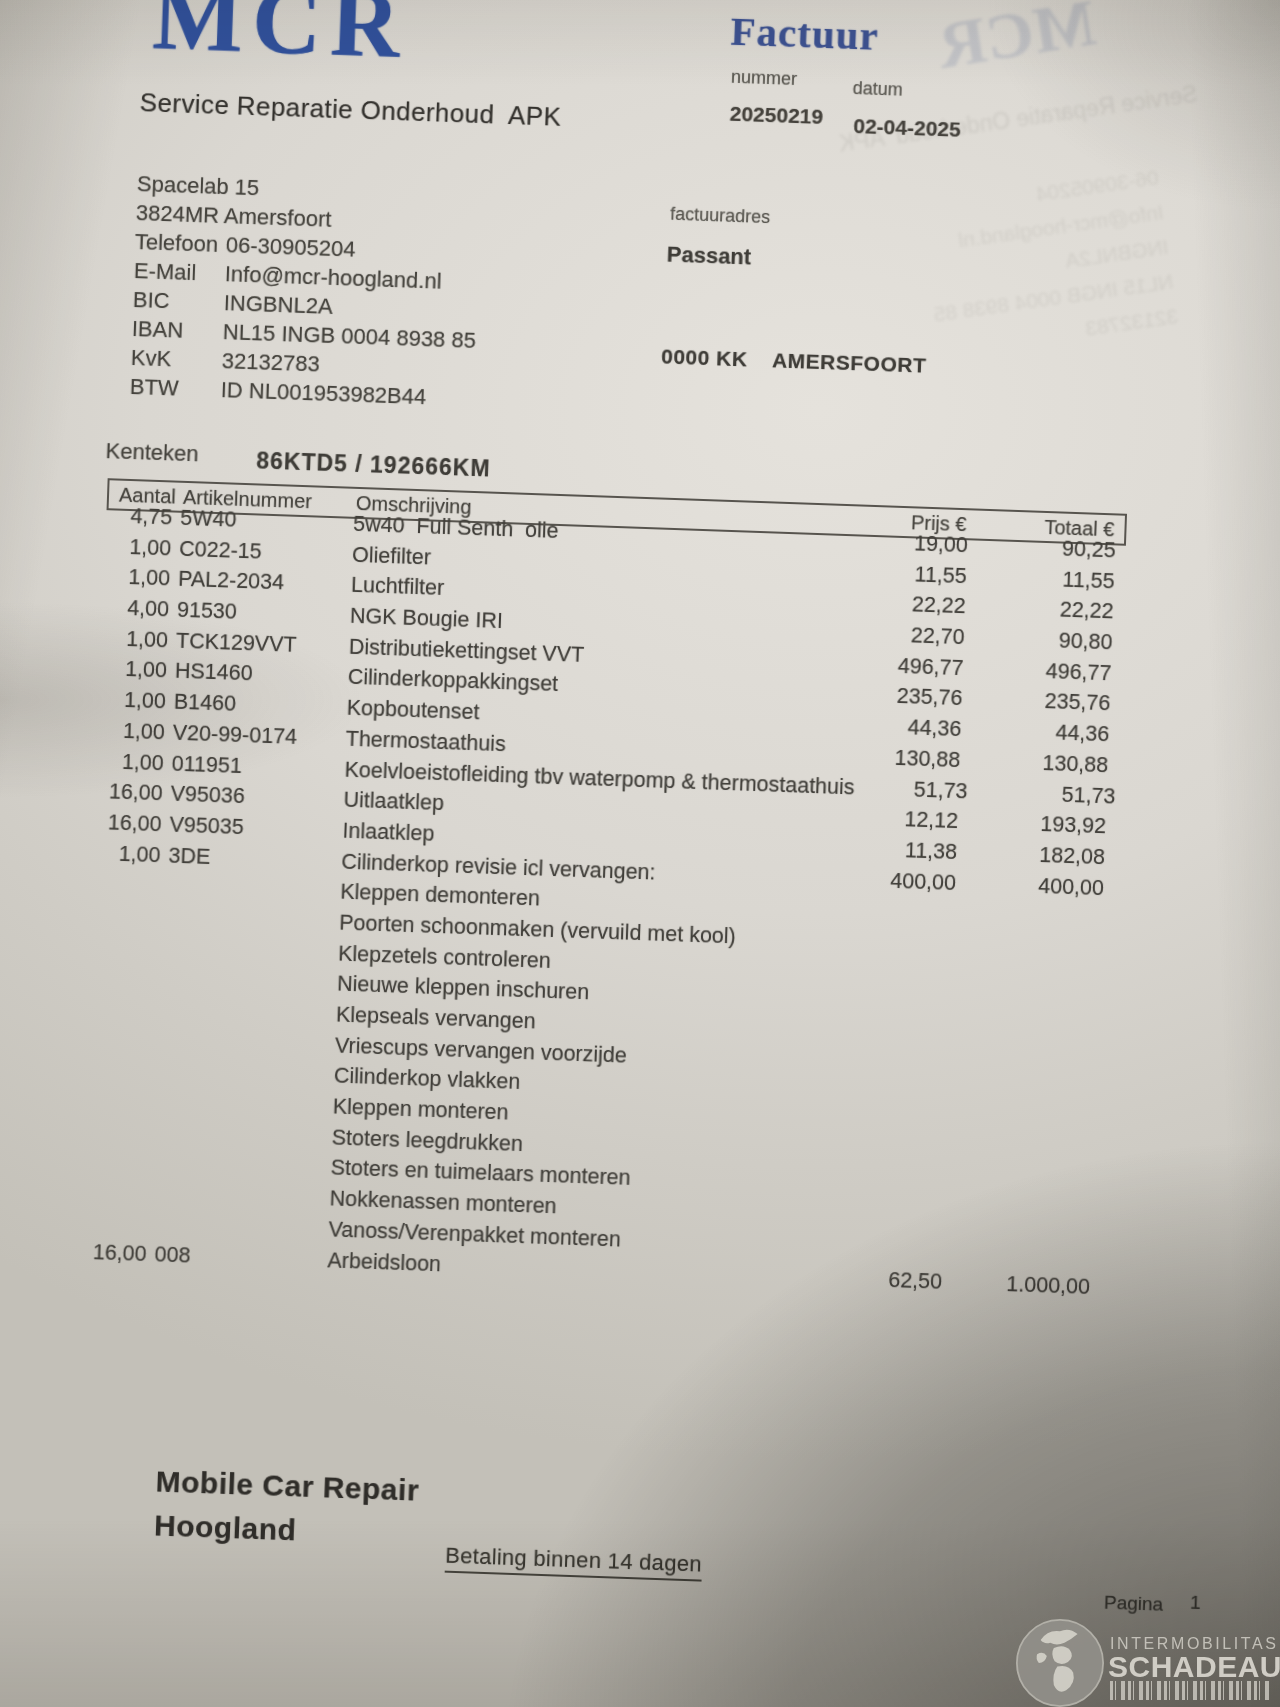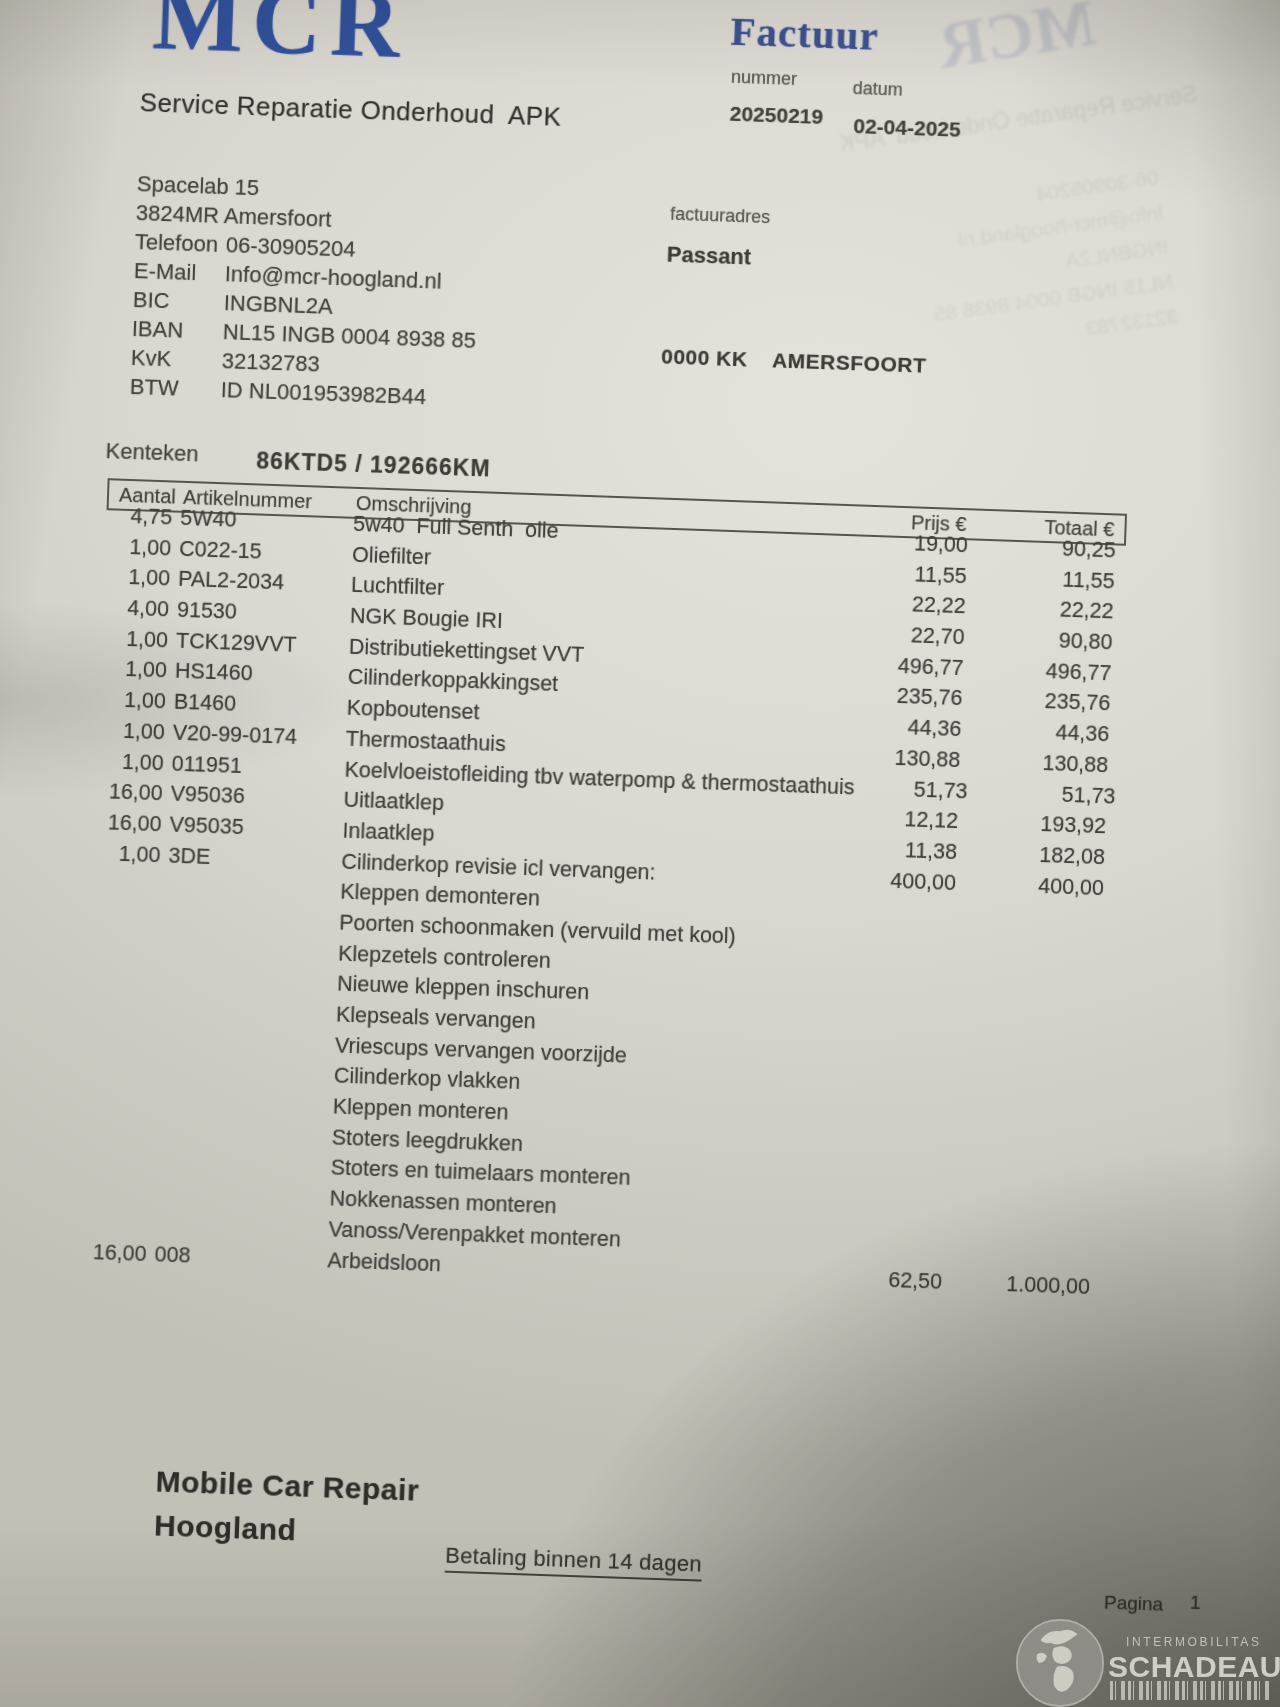--- a/index.html
+++ b/index.html
@@ -93,21 +93,21 @@
       radial-gradient(520px 140px at 0% 41%, rgba(90,86,78,0.16) 0%, rgba(90,86,78,0) 70%),
       linear-gradient(100deg, rgba(92,88,79,0.17) 0%, rgba(92,88,79,0) 9%),
       linear-gradient(268deg, rgba(82,80,72,0.14) 0%, rgba(82,80,72,0) 7%),
       linear-gradient(0deg, rgba(110,106,97,0.22) 0%, rgba(110,106,97,0) 11%),
       linear-gradient(180deg, rgba(140,136,126,0.14) 0%, rgba(140,136,126,0) 5%);
   }
 
   .watermark { position:absolute; left:1016px; top:1619px; width:260px; height:88px; }
   .wm-globe { position:absolute; left:0; top:0; opacity:0.9; }
   .wm-line1 {
-    position:absolute; left:110px; top:16px; font-size:12px; letter-spacing:2.6px;
+    position:absolute; left:94px; top:16px; font-size:16px; letter-spacing:2.6px;
     color:#ccc9c1; opacity:0.9;
   }
   .wm-line2 {
     position:absolute; left:92px; top:31px; font-size:30px; font-weight:700;
     letter-spacing:0.5px; color:#d6d3cb; opacity:0.95; white-space:nowrap;
   }
   .wm-barcode {
     position:absolute; left:94px; top:62px; width:160px; height:19px; opacity:0.8;
     background:repeating-linear-gradient(90deg,
       #cfccc4 0 3px, transparent 3px 5px,

